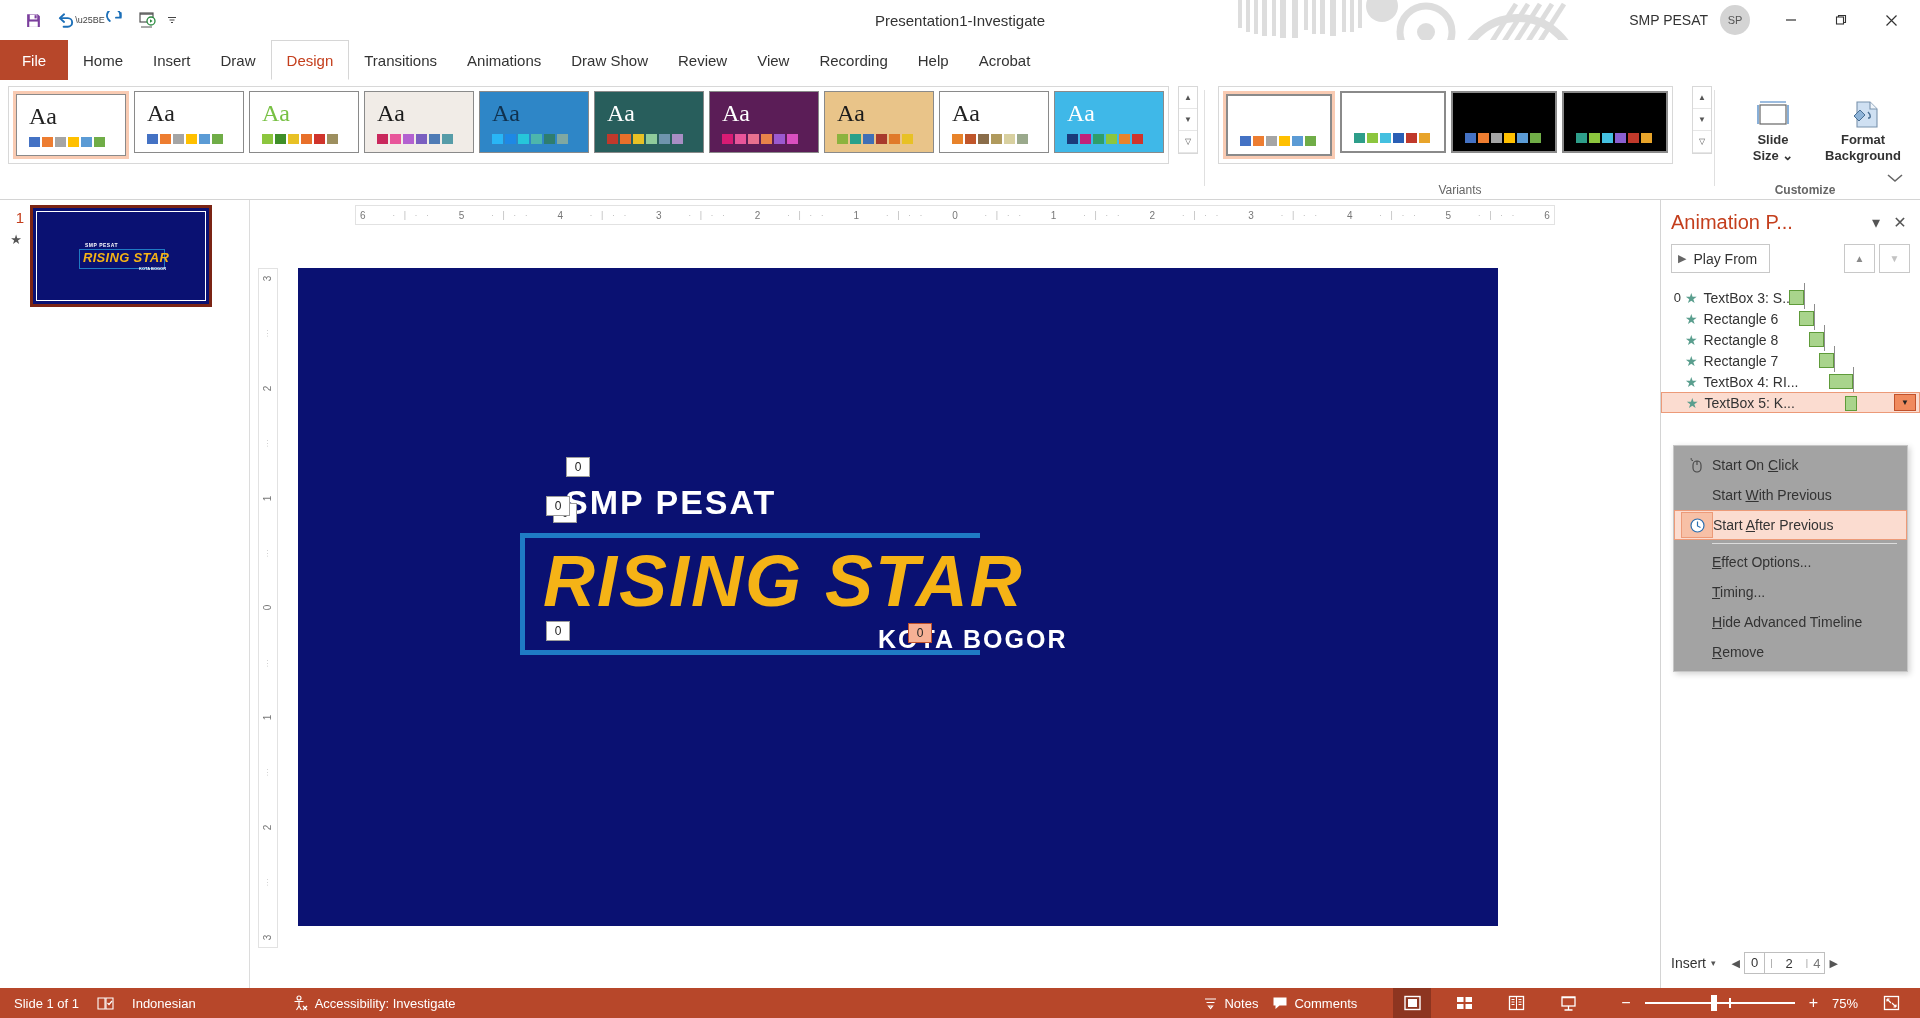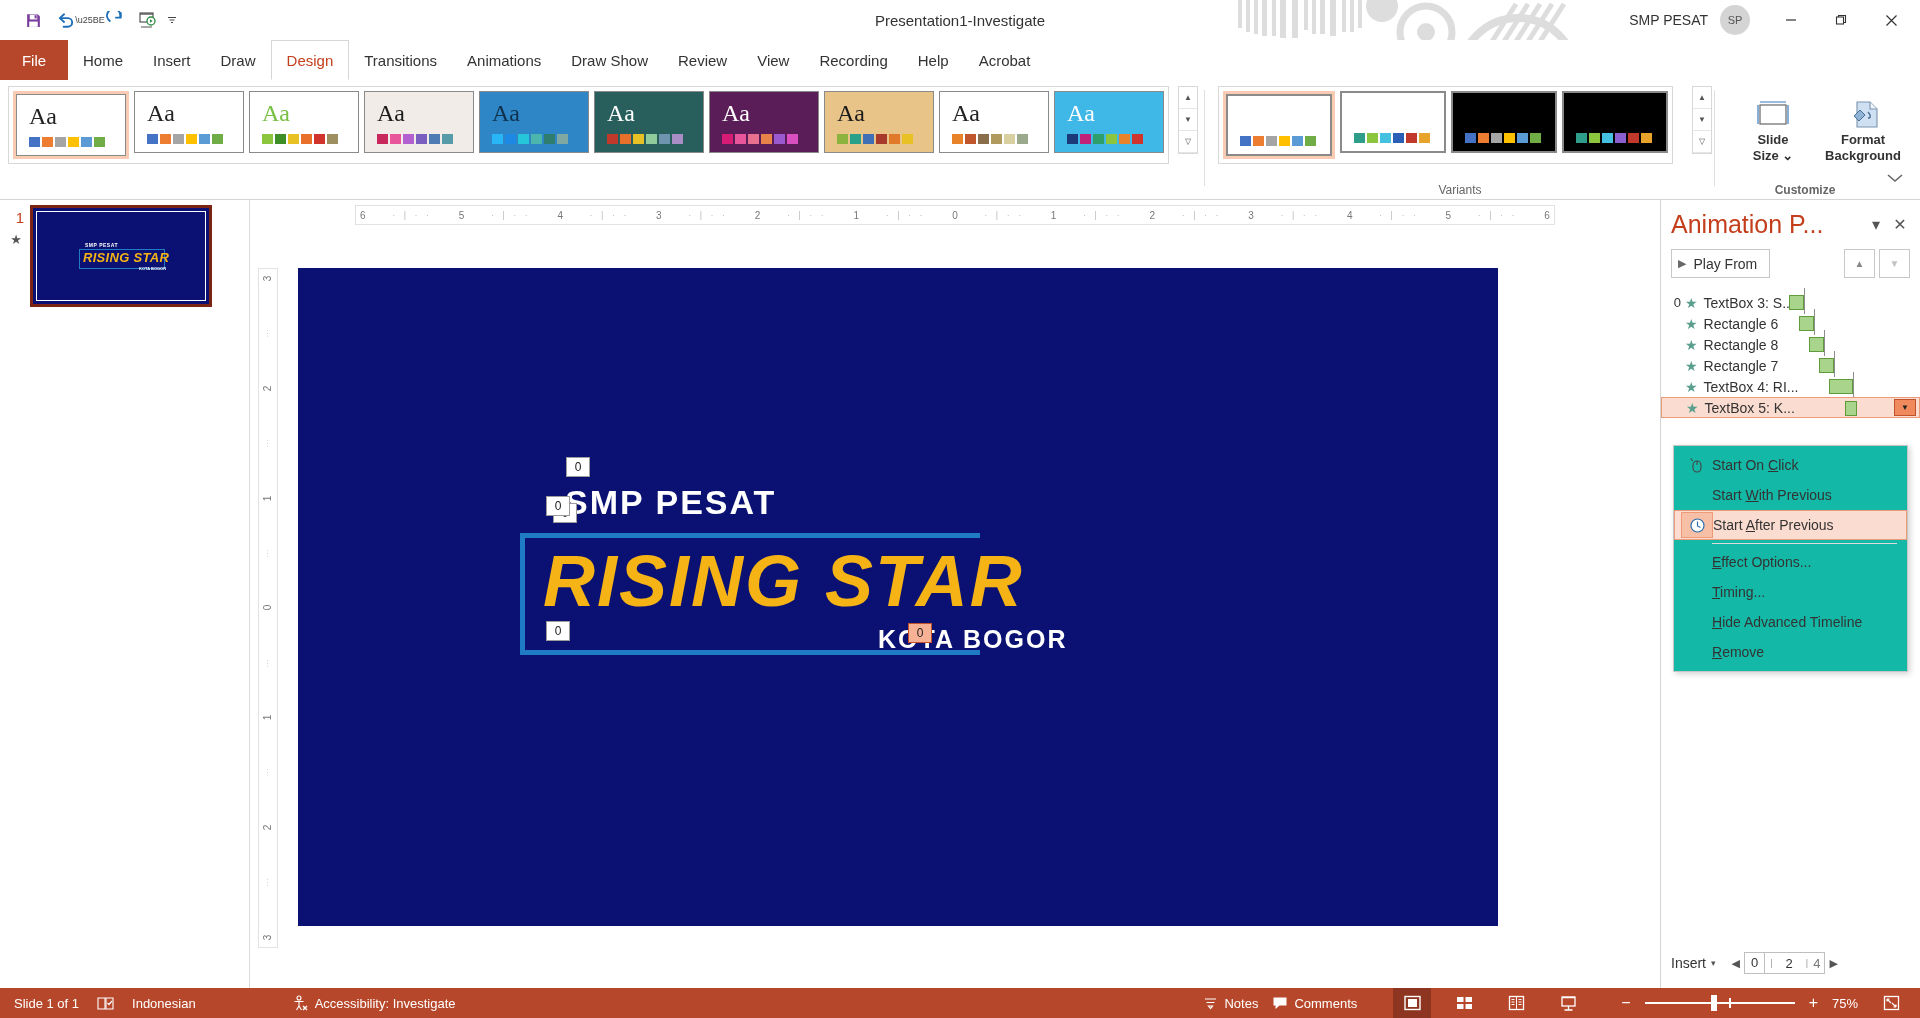--- a/index.html
+++ b/index.html
@@ -162,21 +162,21 @@
     display: flex; align-items: center; justify-content: center;
   }
   .anim-tag.hl { background: #f7b195; border-color: #c0522c; }
 
   
   .animpane {
     position: absolute; right: 0; top: 0; width: 260px; height: 788px;
     background: #fff; border-left: 1px solid #d4d4d4;
   }
   .ap-head { display: flex; align-items: center; padding: 10px 8px 6px 10px; }
-  .ap-title { font-size: 25px; color: #c43e1c; flex: 1; }
+  .ap-title { font-size: 20px; color: #c43e1c; flex: 1; }
   .ap-ico { width: 24px; height: 24px; display: flex; align-items: center; justify-content: center; color: #555; }
   .ap-toolbar { display: flex; align-items: center; padding: 4px 10px 8px 10px; }
   .playfrom {
     border: 1px solid #c8c8c8; background: #fff; height: 29px; padding: 0 12px 0 6px;
     display: flex; align-items: center; gap: 7px; font-size: 14px; color: #333;
   }
   .ap-arrows { margin-left: auto; display: flex; gap: 4px; }
   .ap-arrow {
     width: 31px; height: 29px; border: 1px solid #c8c8c8; background: #fff;
     display: flex; align-items: center; justify-content: center; color: #8a8a8a; font-size: 10px;
@@ -196,21 +196,21 @@
   }
   .tl-tick { position: absolute; width: 1px; background: #8d8d8d; }
   .ap-rowcaret {
     position: absolute; right: 3px; top: 1px; width: 22px; height: 17px;
     background: #f08a5d; border: 1px solid #c0522c;
     display: flex; align-items: center; justify-content: center; font-size: 8px; color: #222;
   }
 
   .ctxmenu {
     position: absolute; left: 12px; top: 245px; width: 235px;
-    background: #14b8a6; border: 1px solid #c6c6c6; box-shadow: 2px 2px 6px rgba(0,0,0,.18);
+    background: #a3a3a3; border: 1px solid #c6c6c6; box-shadow: 2px 2px 6px rgba(0,0,0,.18);
     padding: 4px 0;
   }
   .ctx-item {
     height: 30px; display: flex; align-items: center; font-size: 14px; color: #333;
     padding-left: 6px;
   }
   .ctx-item .ctx-ico { width: 32px; display: flex; align-items: center; justify-content: center; color: #444; }
   .ctx-item.on { background: #fbdcd0; border: 1px solid #ec9a78; }
   .ctx-item.on .ctx-ico { background: #f7c0a6; border: 1px solid #ec9a78; height: 26px; }
   .ctx-sep { height: 1px; background: #dcdcdc; margin: 3px 10px 3px 38px; }

